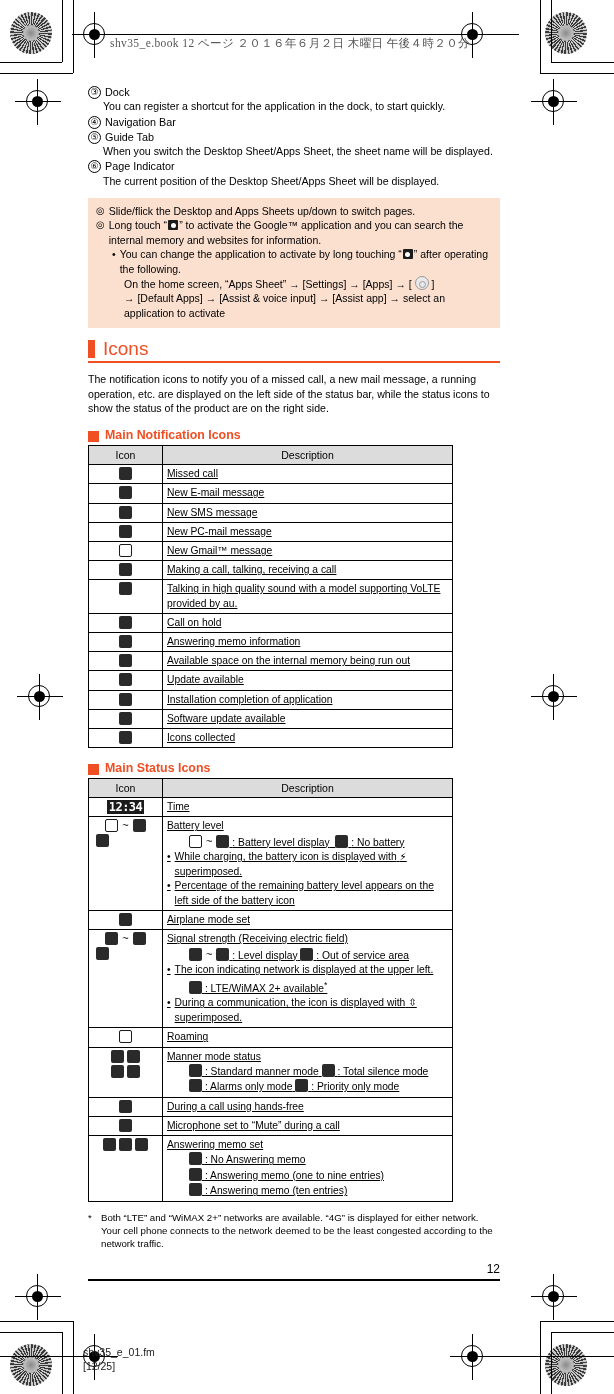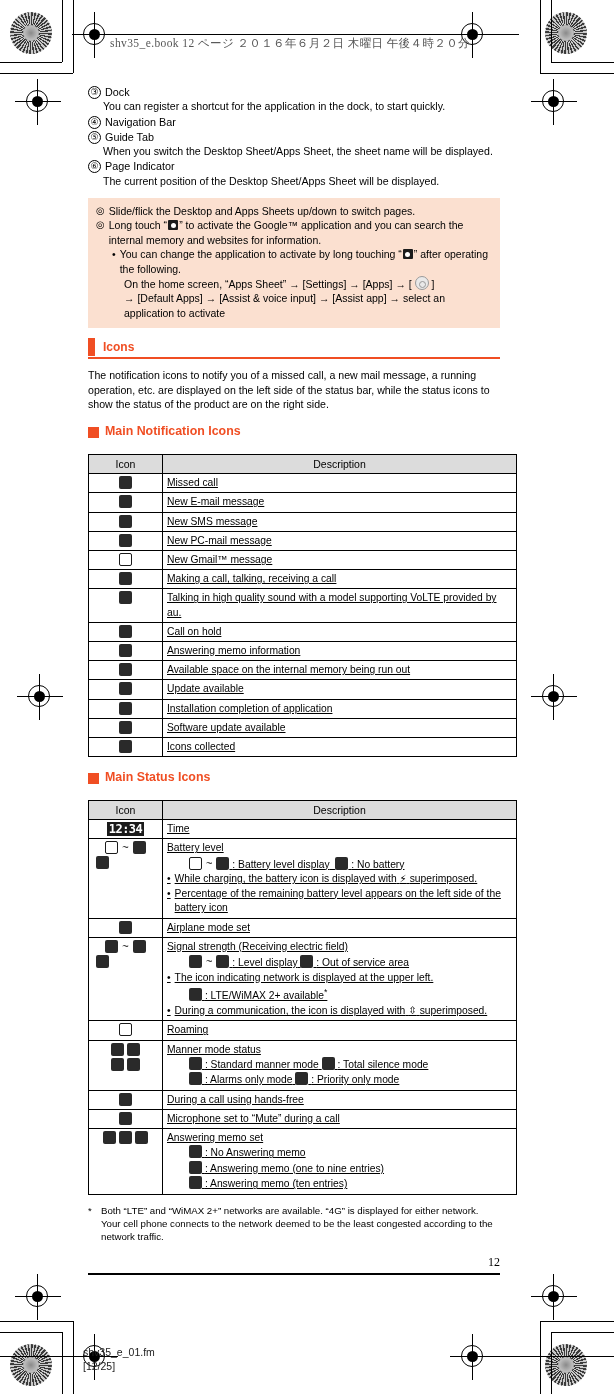--- a/index.html
+++ b/index.html
@@ -55,48 +55,48 @@
   .gearic:after{content:"";position:absolute;left:3.5px;top:3.5px;width:5px;height:5px;
         border:1px solid #9a9a9a;border-radius:50%;}
 
   
   .h1band{display:flex;align-items:center;background:#fbd5bf;height:27px;margin-top:22px;}
   .h1band .bar{width:7px;height:27px;background:#f04e23;flex:0 0 auto;}
   .h1band .t{font-size:16px;font-weight:bold;margin-left:10px;letter-spacing:.1px;}
   .h2wrap{margin-top:10px;border-bottom:2px solid #f04e23;padding-bottom:1px;}
   .h2row{display:flex;align-items:center;}
   .h2row .bar{width:7px;height:18px;background:#f04e23;flex:0 0 auto;}
-  .h2row .t{font-size:12px;font-weight:bold;color:#f04e23;margin-left:8px;}
+  .h2row .t{font-size:19px;font-weight:normal;color:#f04e23;margin-left:8px;}
   .h3{display:flex;align-items:flex-end;margin-top:13px;}
   .h3 .sq{width:11px;height:11px;background:#f04e23;flex:0 0 auto;}
   .h3 .t{font-size:12.4px;font-weight:bold;color:#f04e23;margin-left:6px;}
   .para{margin-top:9px;font-size:10.6px;line-height:14.3px;}
 
   
-  table.icn{border-collapse:collapse;width:429px;margin-top:16px;table-layout:fixed;}
+  table.icn{border-collapse:collapse;width:365px;margin-top:3px;table-layout:fixed;}
   table.icn th,table.icn td{border:1px solid #000;font-size:10.3px;padding:2px 4px;vertical-align:top;}
   table.icn th{background:#dcdcdc;text-align:center;font-weight:normal;font-size:10.5px;padding:3px 0;}
   td.ic{width:73px;text-align:center;vertical-align:top;padding:2px 2px;}
   td.ds{padding-left:6px;line-height:14.2px;text-decoration:underline;}
   .cellnote{margin-left:22px;line-height:14.5px;}
   .bl{display:flex;align-items:flex-start;line-height:14.5px;}
   .bl .b{flex:0 0 auto;margin-right:4px;}
 
   
   .g{display:inline-block;width:13px;height:13px;background:#2a2a2a;border-radius:2px;
      position:relative;vertical-align:-2px;}
   .g.wb{background:#fff;border:1.5px solid #1b1b1b;box-sizing:border-box;}
   .time{display:inline-block;font-weight:bold;font-size:12px;background:#1b1b1b;color:#fff;
      padding:0px 2px;letter-spacing:-.5px;font-family:"DejaVu Sans Mono",monospace;}
   .tilde{display:inline-block;margin:0 4px;font-size:11px;vertical-align:1px;}
 
   
   .fnote{display:flex;margin-top:9px;font-size:9.7px;line-height:13px;}
   .fnote .ast{flex:0 0 auto;width:13px;}
-  .pageno{text-align:right;font-size:12px;margin-top:12px;font-family:Liberation Serif, serif;}
+  .pageno{text-align:right;font-size:12px;margin-top:12px;font-family:Liberation Sans, sans-serif;}
   .botrule{width:412px;height:1.6px;background:#000;margin-top:3px;}
 
   .footfile{position:absolute;left:83px;top:1345px;font-size:10.5px;line-height:14px;color:#222;}
 </style>
 </head>
 <body>
 
 <div class="starburst" style="left:10px;top:12px;"></div>
 <div class="starburst" style="left:545px;top:12px;"></div>
 <div class="starburst" style="left:10px;top:1344px;"></div>

